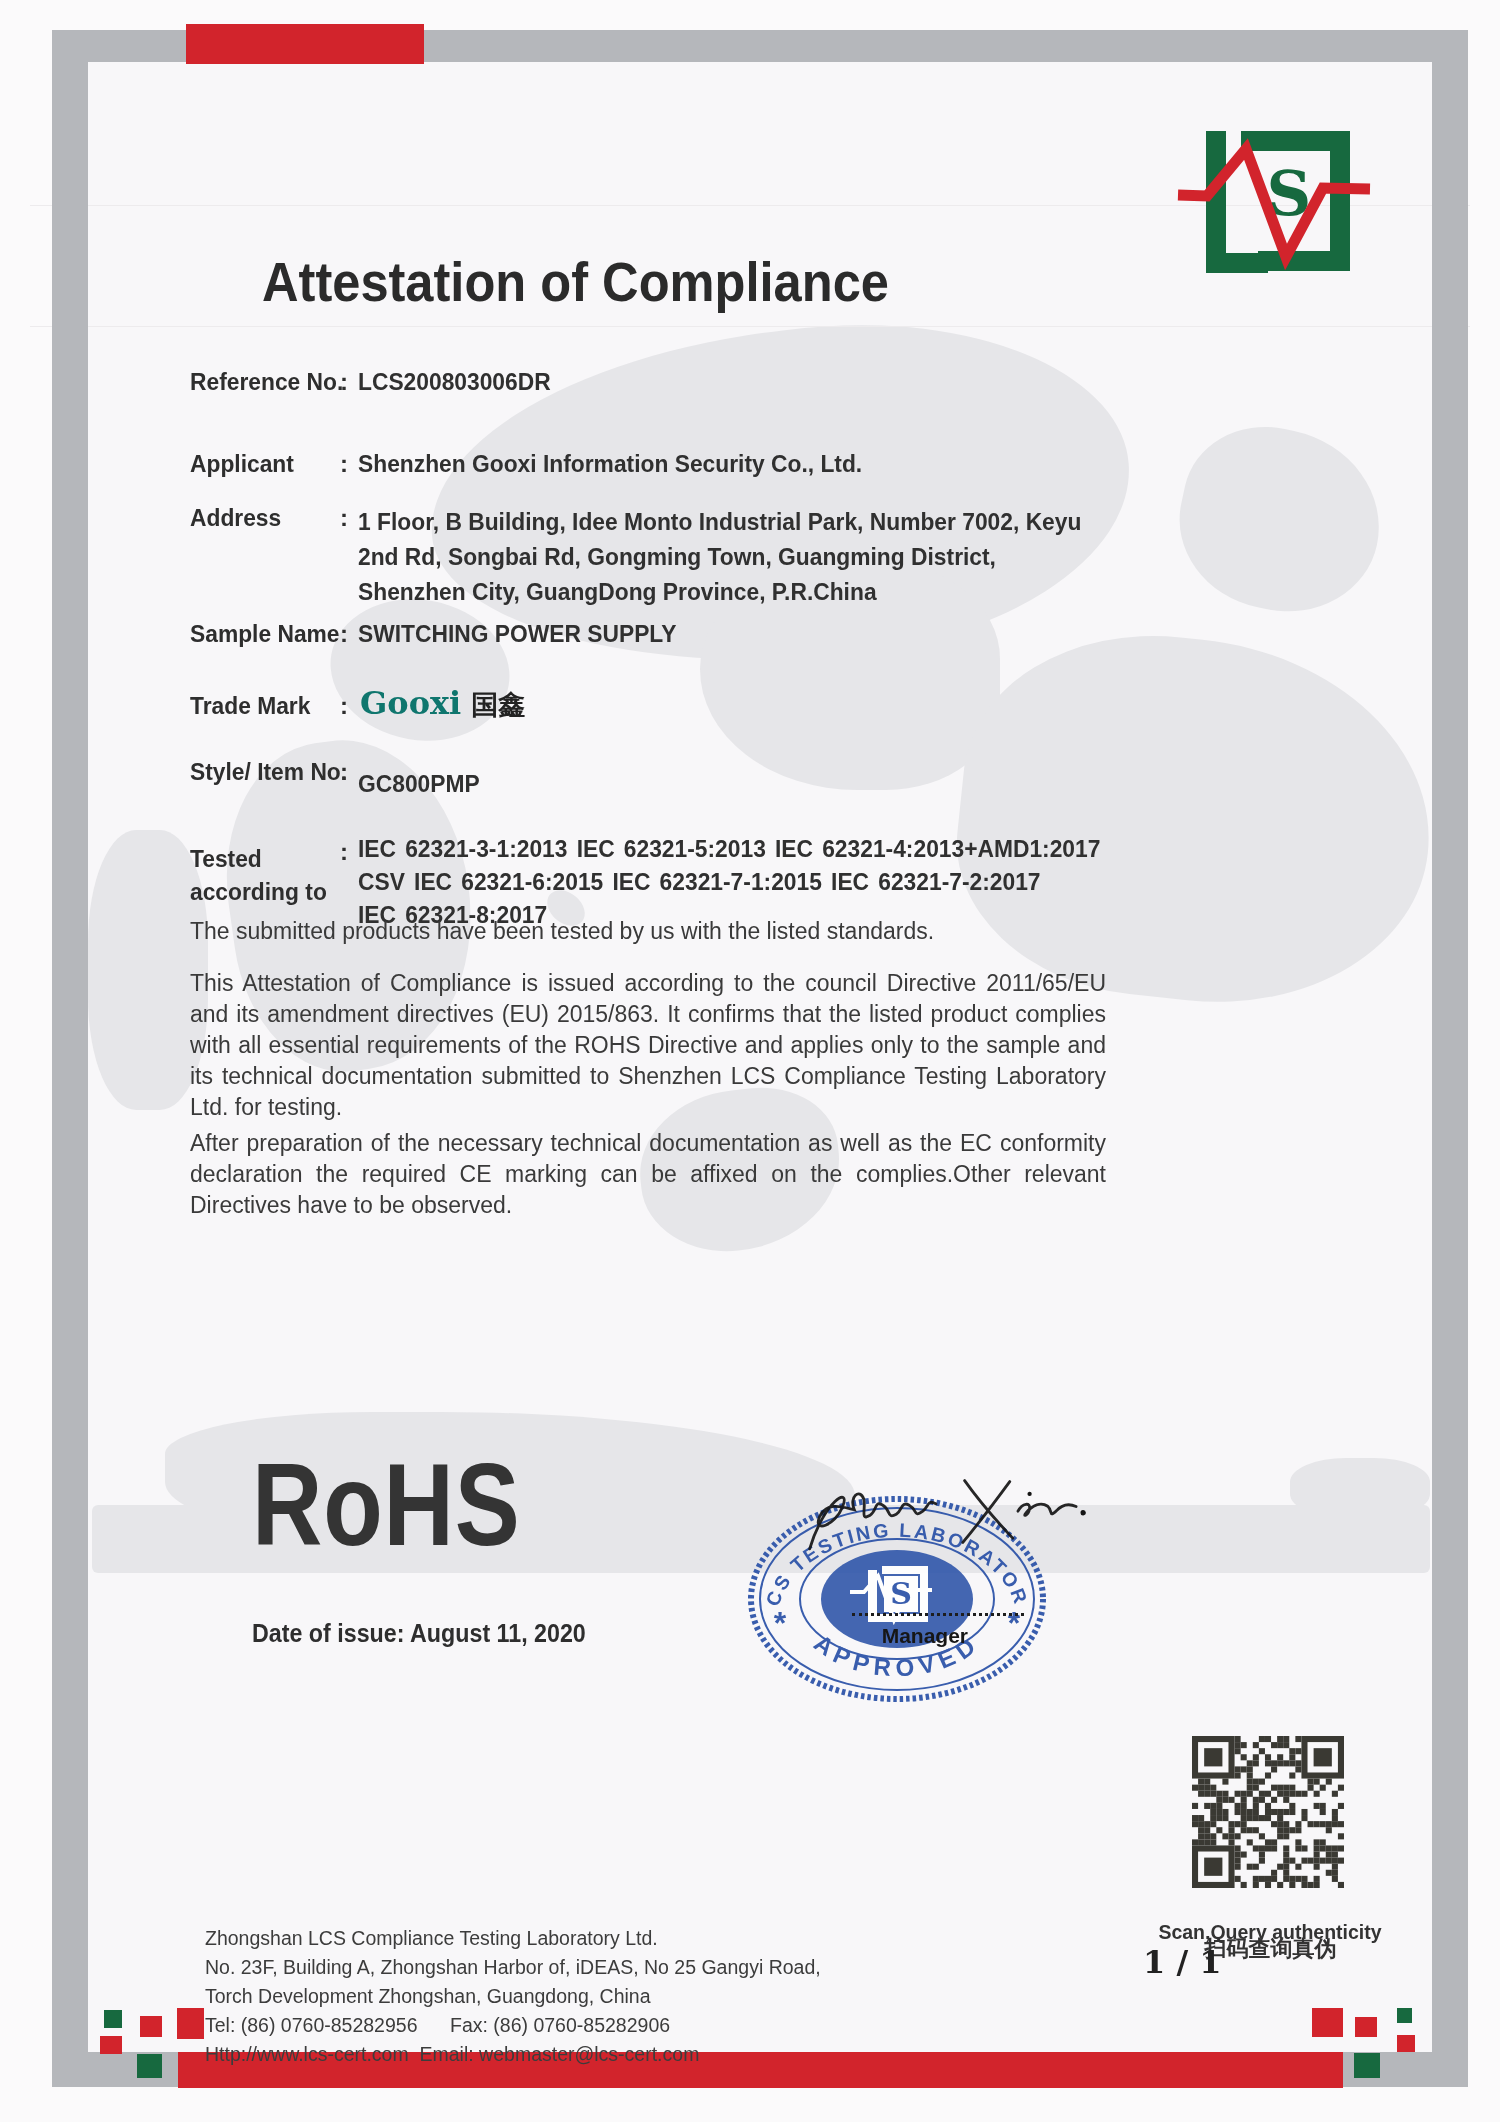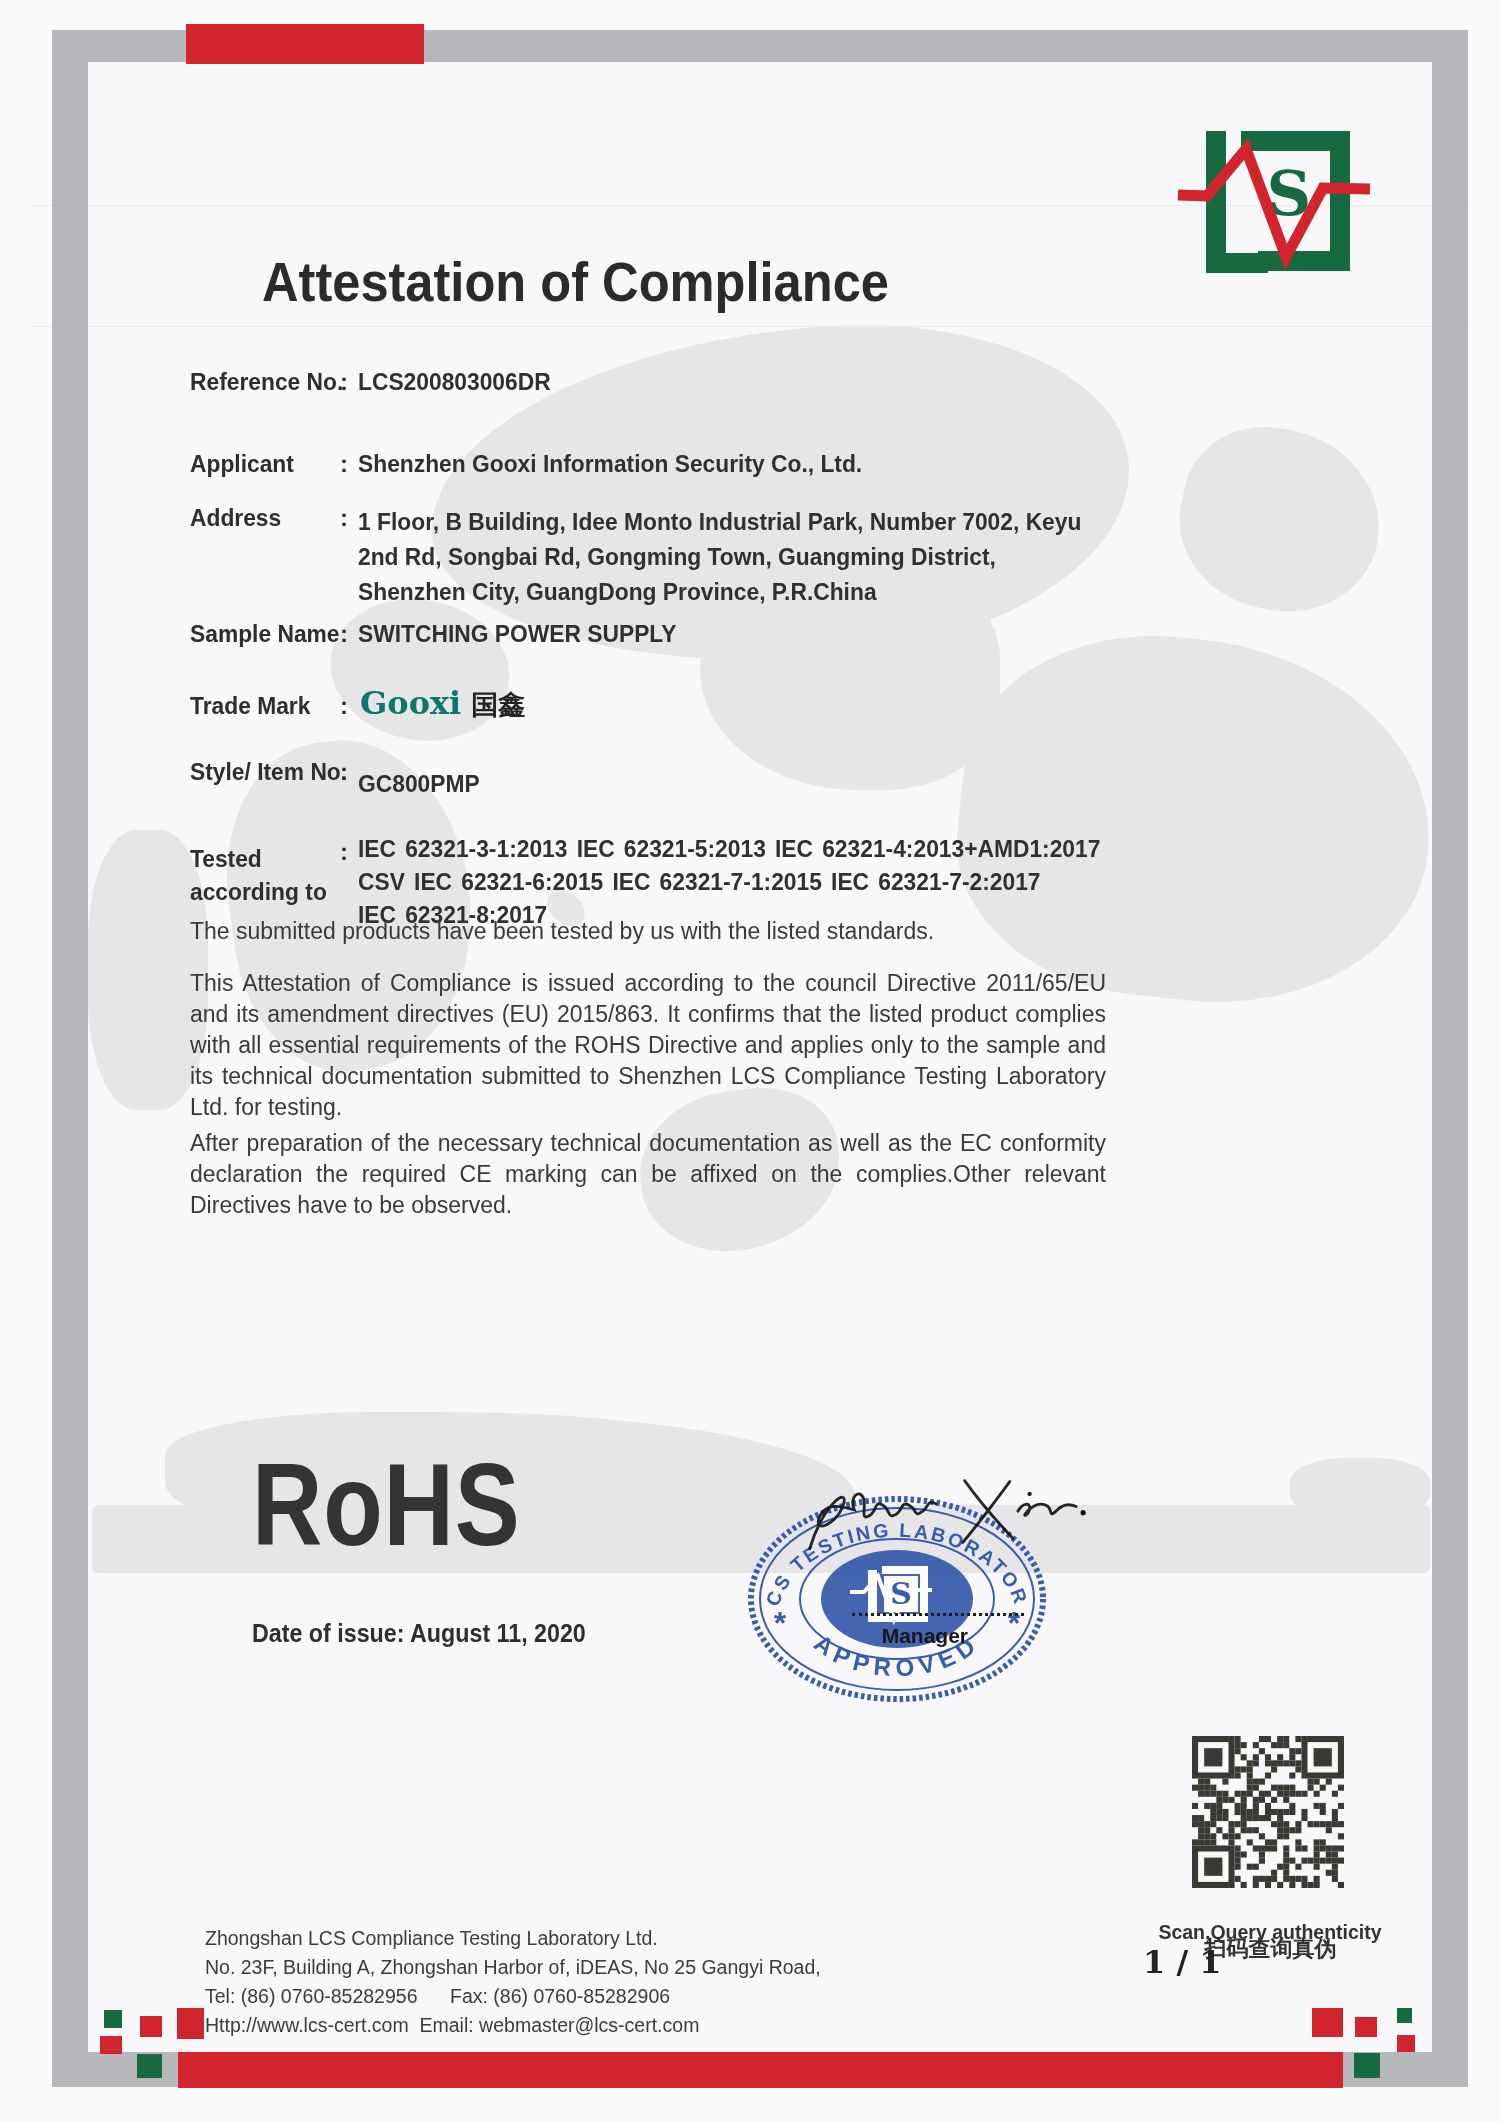--- a/index.html
+++ b/index.html
@@ -167,20 +167,21 @@
     <circle cx="283" cy="34" r="2.6" fill="#151515"></circle>
     <circle cx="346" cy="60" r="3.2" fill="#151515"></circle>
   </svg>
 
   <div class="abs dotline" style="left:852px;top:1613px;"></div>
   <div class="abs manager" style="left:868px;top:1624px;">Manager</div>
 
   <div class="abs" style="left:205px;top:1924px;">
     <div class="footer-line">Zhongshan LCS Compliance Testing Laboratory Ltd.</div>
     <div class="footer-line">No. 23F, Building A, Zhongshan Harbor of, iDEAS, No 25 Gangyi Road,</div>
+    <div class="footer-line">Torch Development Zhongshan, Guangdong, China</div>
     <div class="footer-line">Tel: (86) 0760-85282956      Fax: (86) 0760-85282906</div>
     <div class="footer-line">Http://www.lcs-cert.com  Email: webmaster@lcs-cert.com</div>
   </div>
 
   <svg id="qr" class="abs" style="left:1192px;top:1736px;" width="152" height="152" viewBox="0 0 150 150">
       <g fill="#3a3933">
         <rect x="42" y="0" width="6" height="6"></rect>
         <rect x="66" y="0" width="6" height="6"></rect>
         <rect x="72" y="0" width="6" height="6"></rect>
         <rect x="84" y="0" width="6" height="6"></rect>

